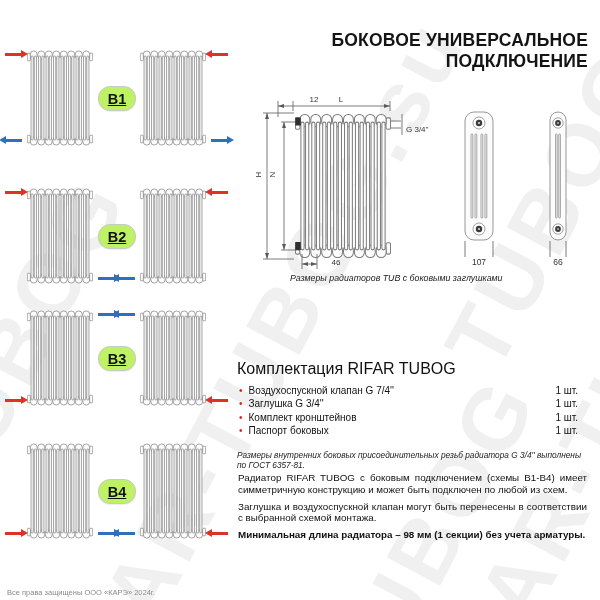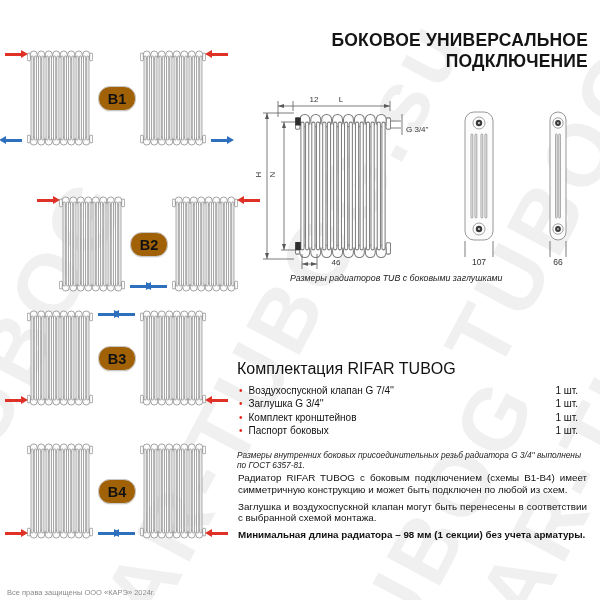--- a/index.html
+++ b/index.html
@@ -19,23 +19,23 @@
   .title{position:absolute;top:6px;right:12px;text-align:right;font-size:17.5px;line-height:21px;
          font-weight:800;color:#141414;letter-spacing:0.2px;margin-top:24px;}
 
   
   .scheme-row{position:absolute;left:0;width:240px;height:96px;}
   .radiator{position:absolute;top:0;width:66px;height:96px;}
   .rad-left{left:27px;}
   .rad-right{left:140px;}
   .rad-svg{display:block;width:100%;height:100%;}
   .rs{fill:#fdfdfd;stroke:#7d7d7d;stroke-width:0.7;}
-  .scheme-label{position:absolute;left:98px;top:36px;width:36px;height:23px;background:#a16207;
+  .scheme-label{position:absolute;left:98px;top:36px;width:36px;height:23px;background:#bef264;
       border:1.5px solid #c9c9c9;border-radius:12px;display:flex;align-items:center;justify-content:center;
-      font-weight:800;font-size:14.5px;color:#111;box-shadow:0 1px 1px rgba(0,0,0,0.07);}
+      font-weight:800;font-size:14.5px;color:#111;box-shadow:0 1px 1px rgba(0,0,0,0.07);text-decoration:underline;}
 
   
   .arrow{position:absolute;width:17px;height:2.6px;}
   .arrow::after{content:'';position:absolute;top:-3.2px;width:0;height:0;
       border-top:4.5px solid transparent;border-bottom:4.5px solid transparent;}
   .arrow.dir-right::after{right:-6px;border-left:7px solid currentColor;}
   .arrow.dir-left::after{left:-6px;border-right:7px solid currentColor;}
   .arrow.red{background:var(--red,#e03127);color:var(--red,#e03127);}
   .arrow.blue{background:var(--blue,#2e6fbe);color:var(--blue,#2e6fbe);}
   .corner-tl{left:-22px;top:3px;}
@@ -185,21 +185,21 @@
             <rect class="rs" x="52.25" y="6" width="2.2" height="84" rx="1"></rect>
             <rect class="rs" x="55.85" y="1" width="6.8" height="8" rx="3.2"></rect>
             <rect class="rs" x="55.85" y="87" width="6.8" height="8" rx="3.2"></rect>
             <rect class="rs" x="56.55" y="6" width="2.2" height="84" rx="1"></rect>
             <rect class="rs" x="59.75" y="6" width="2.2" height="84" rx="1"></rect>
           </svg>
           <div class="arrow red dir-left corner-tr"></div>
           <div class="arrow blue dir-right corner-br"></div>
         </div>
       </div>
-      <div class="scheme-row" style="top: 196px; margin-left: 32px;">
+      <div class="scheme-row" style="top: 188px;">
         <div class="radiator rad-left">
           <svg class="rad-svg" viewBox="0 0 66 96" preserveAspectRatio="none">
             <rect class="rs" x="0.3" y="3.2" width="3.1" height="7.5" rx="1"></rect>
             <rect class="rs" x="62.6" y="3.2" width="3.1" height="7.5" rx="1"></rect>
             <rect class="rs" x="0.3" y="85.3" width="3.1" height="7.5" rx="1"></rect>
             <rect class="rs" x="62.6" y="85.3" width="3.1" height="7.5" rx="1"></rect>
             <rect class="rs" x="3.35" y="1" width="6.8" height="8" rx="3.2"></rect>
             <rect class="rs" x="3.35" y="87" width="6.8" height="8" rx="3.2"></rect>
             <rect class="rs" x="4.05" y="6" width="2.2" height="84" rx="1"></rect>
             <rect class="rs" x="7.25" y="6" width="2.2" height="84" rx="1"></rect>

